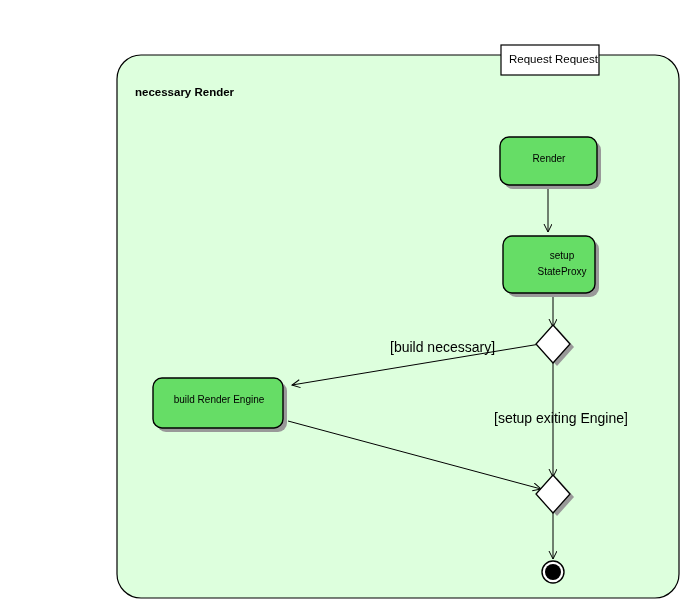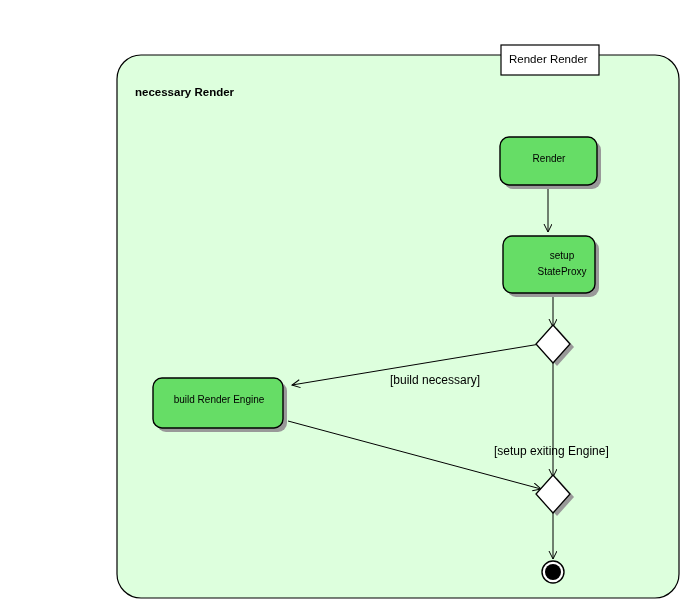--- a/index.html
+++ b/index.html
@@ -58,22 +58,21 @@
     font-size: 10px;
     text-align: center;
     font-weight: normal;
   }
 
   .node-label.two-line {
     line-height: 1.55;
   }
 
   .guard-label {
-    font-size: 12px;
-    margin-top: 35px;
+    font-size: 14px;
   }
 
   .guard-build {
     left: 390px;
     top: 339px;
   }
 
   .guard-reuse {
     left: 494px;
     top: 410px;
@@ -153,21 +152,21 @@
       <polygon points="557,478 574,497 557,516 540,497" fill="#999999" stroke="none"></polygon>
       <polygon points="553,475 570,494 553,513 536,494" fill="#ffffff" stroke="#000000" stroke-width="1.3"></polygon>
     </g>
 
     <g>
       <circle cx="553" cy="572" r="11" fill="#ffffff" stroke="#000000" stroke-width="1.4"></circle>
       <circle cx="553" cy="572" r="8" fill="#000000" stroke="none"></circle>
     </g>
   </svg>
 
-  <div class="lbl frame-tab-label">Render Render</div>
+  <div class="lbl frame-tab-label">Request Request</div>
 
   <div class="lbl frame-title">necessary Render</div>
 
   <div class="lbl node-label node-render-label" style="text-align:center;">Render</div>
 
   <div class="lbl node-label two-line node-setup-label" style="text-align:center;">
     <div>setup</div>
     <div>StateProxy</div>
   </div>
 

